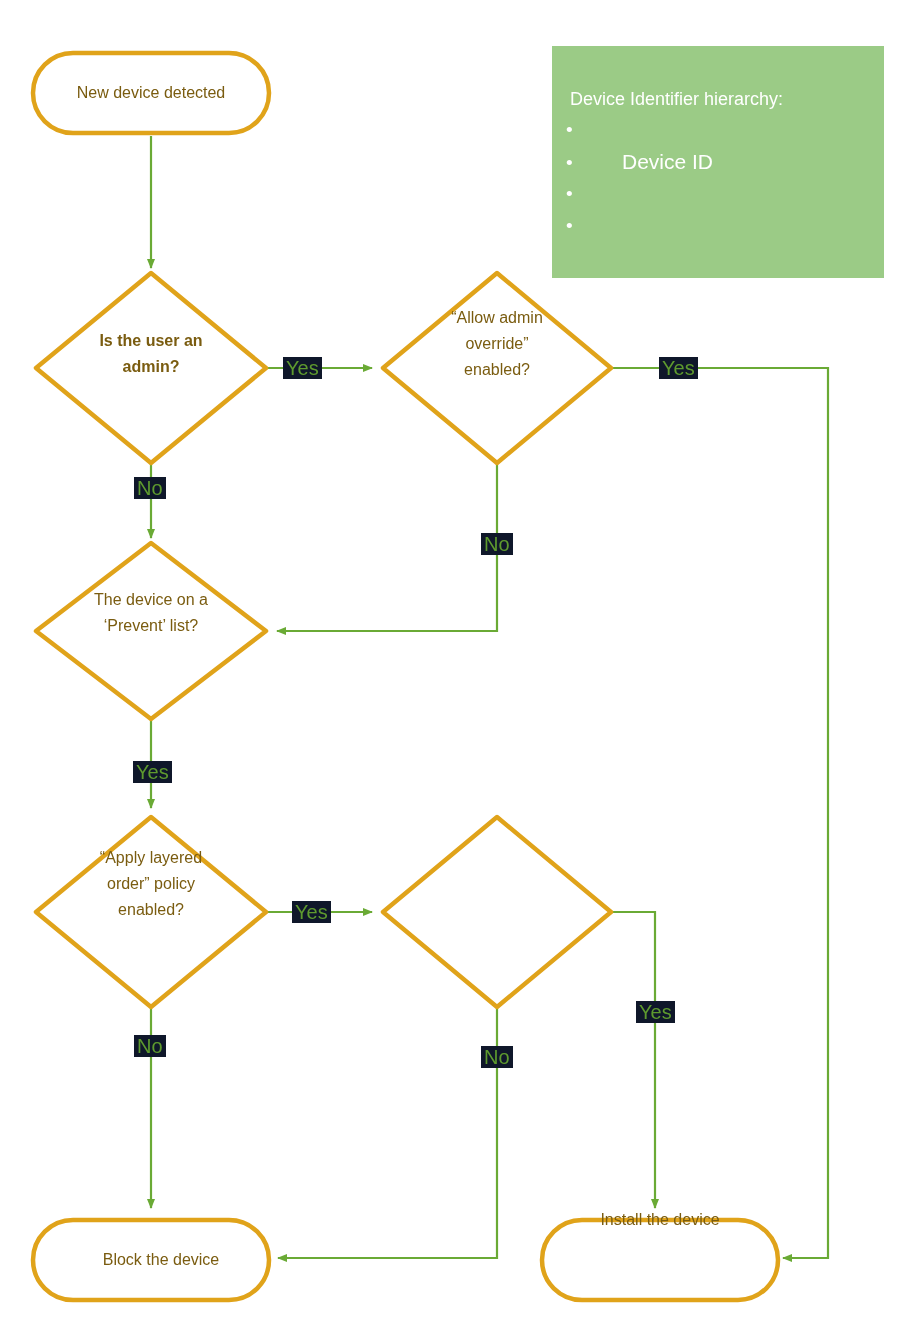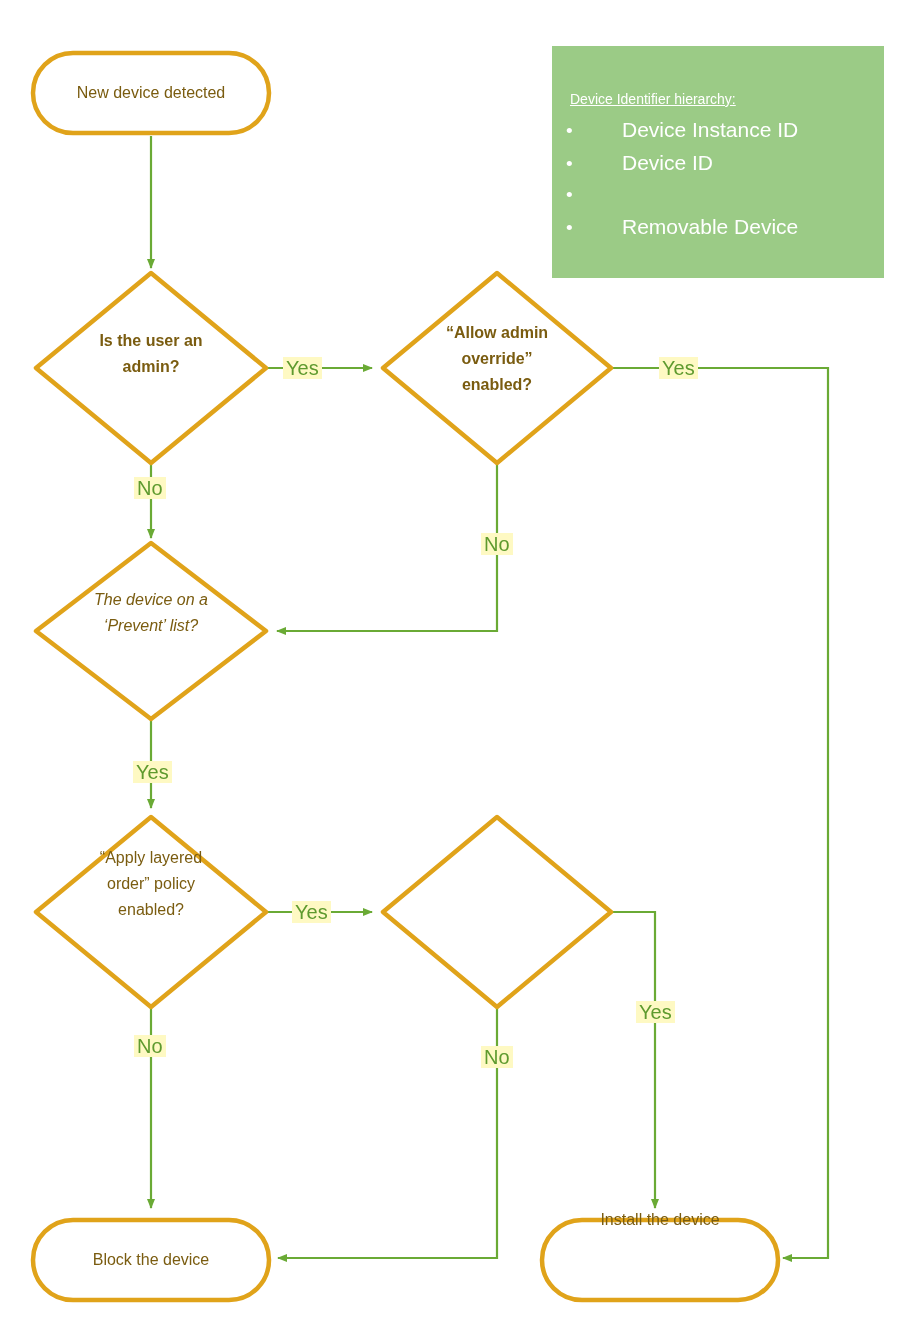--- a/index.html
+++ b/index.html
@@ -37,41 +37,40 @@
     white-space: pre-line;
   }
   .terminator-text { color: #7A5C10; }
 
   
   .edge-label {
     position: absolute;
     color: #5E9A2E;
     font-size: 20px;
     line-height: 22px;
-    background: #fef9c3;
+    background: #0f172a;
     padding: 0 3px;
     white-space: nowrap;
   }
 
   
   .legend {
     position: absolute;
     left: 552px;
     top: 46px;
     width: 332px;
     height: 232px;
     background: #9BCB86;
     box-sizing: border-box;
     padding: 40px 0 0 14px;
   }
   .legend-title {
     color: #ffffff;
-    font-size: 14px;
+    font-size: 18px;
     line-height: 27px;
-    text-decoration: underline;
     margin: 0 0 1px 4px;
     white-space: nowrap;
   }
   .legend-list {
     list-style: none;
     margin: 0;
     padding: 0;
   }
   .legend-item {
     color: #ffffff;
@@ -142,33 +141,33 @@
 
       <rect x="542" y="1220" width="236" height="80" rx="40" ry="40"></rect>
     </g>
   </svg>
 
   <div class="node-text terminator-text" style="left:33px; top:53px; width:236px; height:80px;">New device detected</div>
 
   <div class="node-text" style="left:46px; top:322px; width:210px; height:100px; margin-top:-18px;font-weight:bold;">Is the user an
 admin?</div>
 
-  <div class="node-text" style="left:392px; top:337px; width:210px; height:130px; margin-top:-43px;font-weight:bold;">“Allow admin
+  <div class="node-text" style="left:392px; top:322px; width:210px; height:130px; margin-top:-43px;">“Allow admin
 override”
 enabled?</div>
 
-  <div class="node-text" style="left:41px; top:581px; width:220px; height:100px; margin-top:-18px;font-style:italic;">The device on a
+  <div class="node-text" style="left:41px; top:581px; width:220px; height:100px; margin-top:-18px;">The device on a
 ‘Prevent’ list?</div>
 
   <div class="node-text" style="left:46px; top:862px; width:210px; height:130px; margin-top:-43px;">“Apply layered
 order” policy
 enabled?</div>
 
 
-  <div class="node-text terminator-text" style="left:33px; top:1220px; width:236px; height:80px;">Block the device</div>
+  <div class="node-text terminator-text" style="left:43px; top:1220px; width:236px; height:80px;">Block the device</div>
 
   <div class="node-text terminator-text" style="left:542px; top:1180px; width:236px; height:80px;">Install the device</div>
 
   <div class="edge-label" style="left:283px; top:357px;">Yes</div>
 
   <div class="edge-label" style="left:134px; top:477px;">No</div>
 
   <div class="edge-label" style="left:659px; top:357px;">Yes</div>
 
   <div class="edge-label" style="left:481px; top:533px;">No</div>
@@ -181,29 +180,27 @@
 
   <div class="edge-label" style="left:636px; top:1001px;">Yes</div>
 
   <div class="edge-label" style="left:481px; top:1046px;">No</div>
 
   <div class="legend">
     <div class="legend-title">Device Identifier hierarchy:</div>
     <ul class="legend-list">
       <li class="legend-item">
         <span class="legend-bullet">•</span>
-        <span>Device Instance ID</span>
       </li>
       <li class="legend-item">
         <span class="legend-bullet">•</span>
         <span>Device ID</span>
       </li>
       <li class="legend-item">
         <span class="legend-bullet">•</span>
       </li>
       <li class="legend-item">
         <span class="legend-bullet">•</span>
-        <span>Removable Device</span>
       </li>
     </ul>
   </div>
 
 </div>
 
 </body></html>

